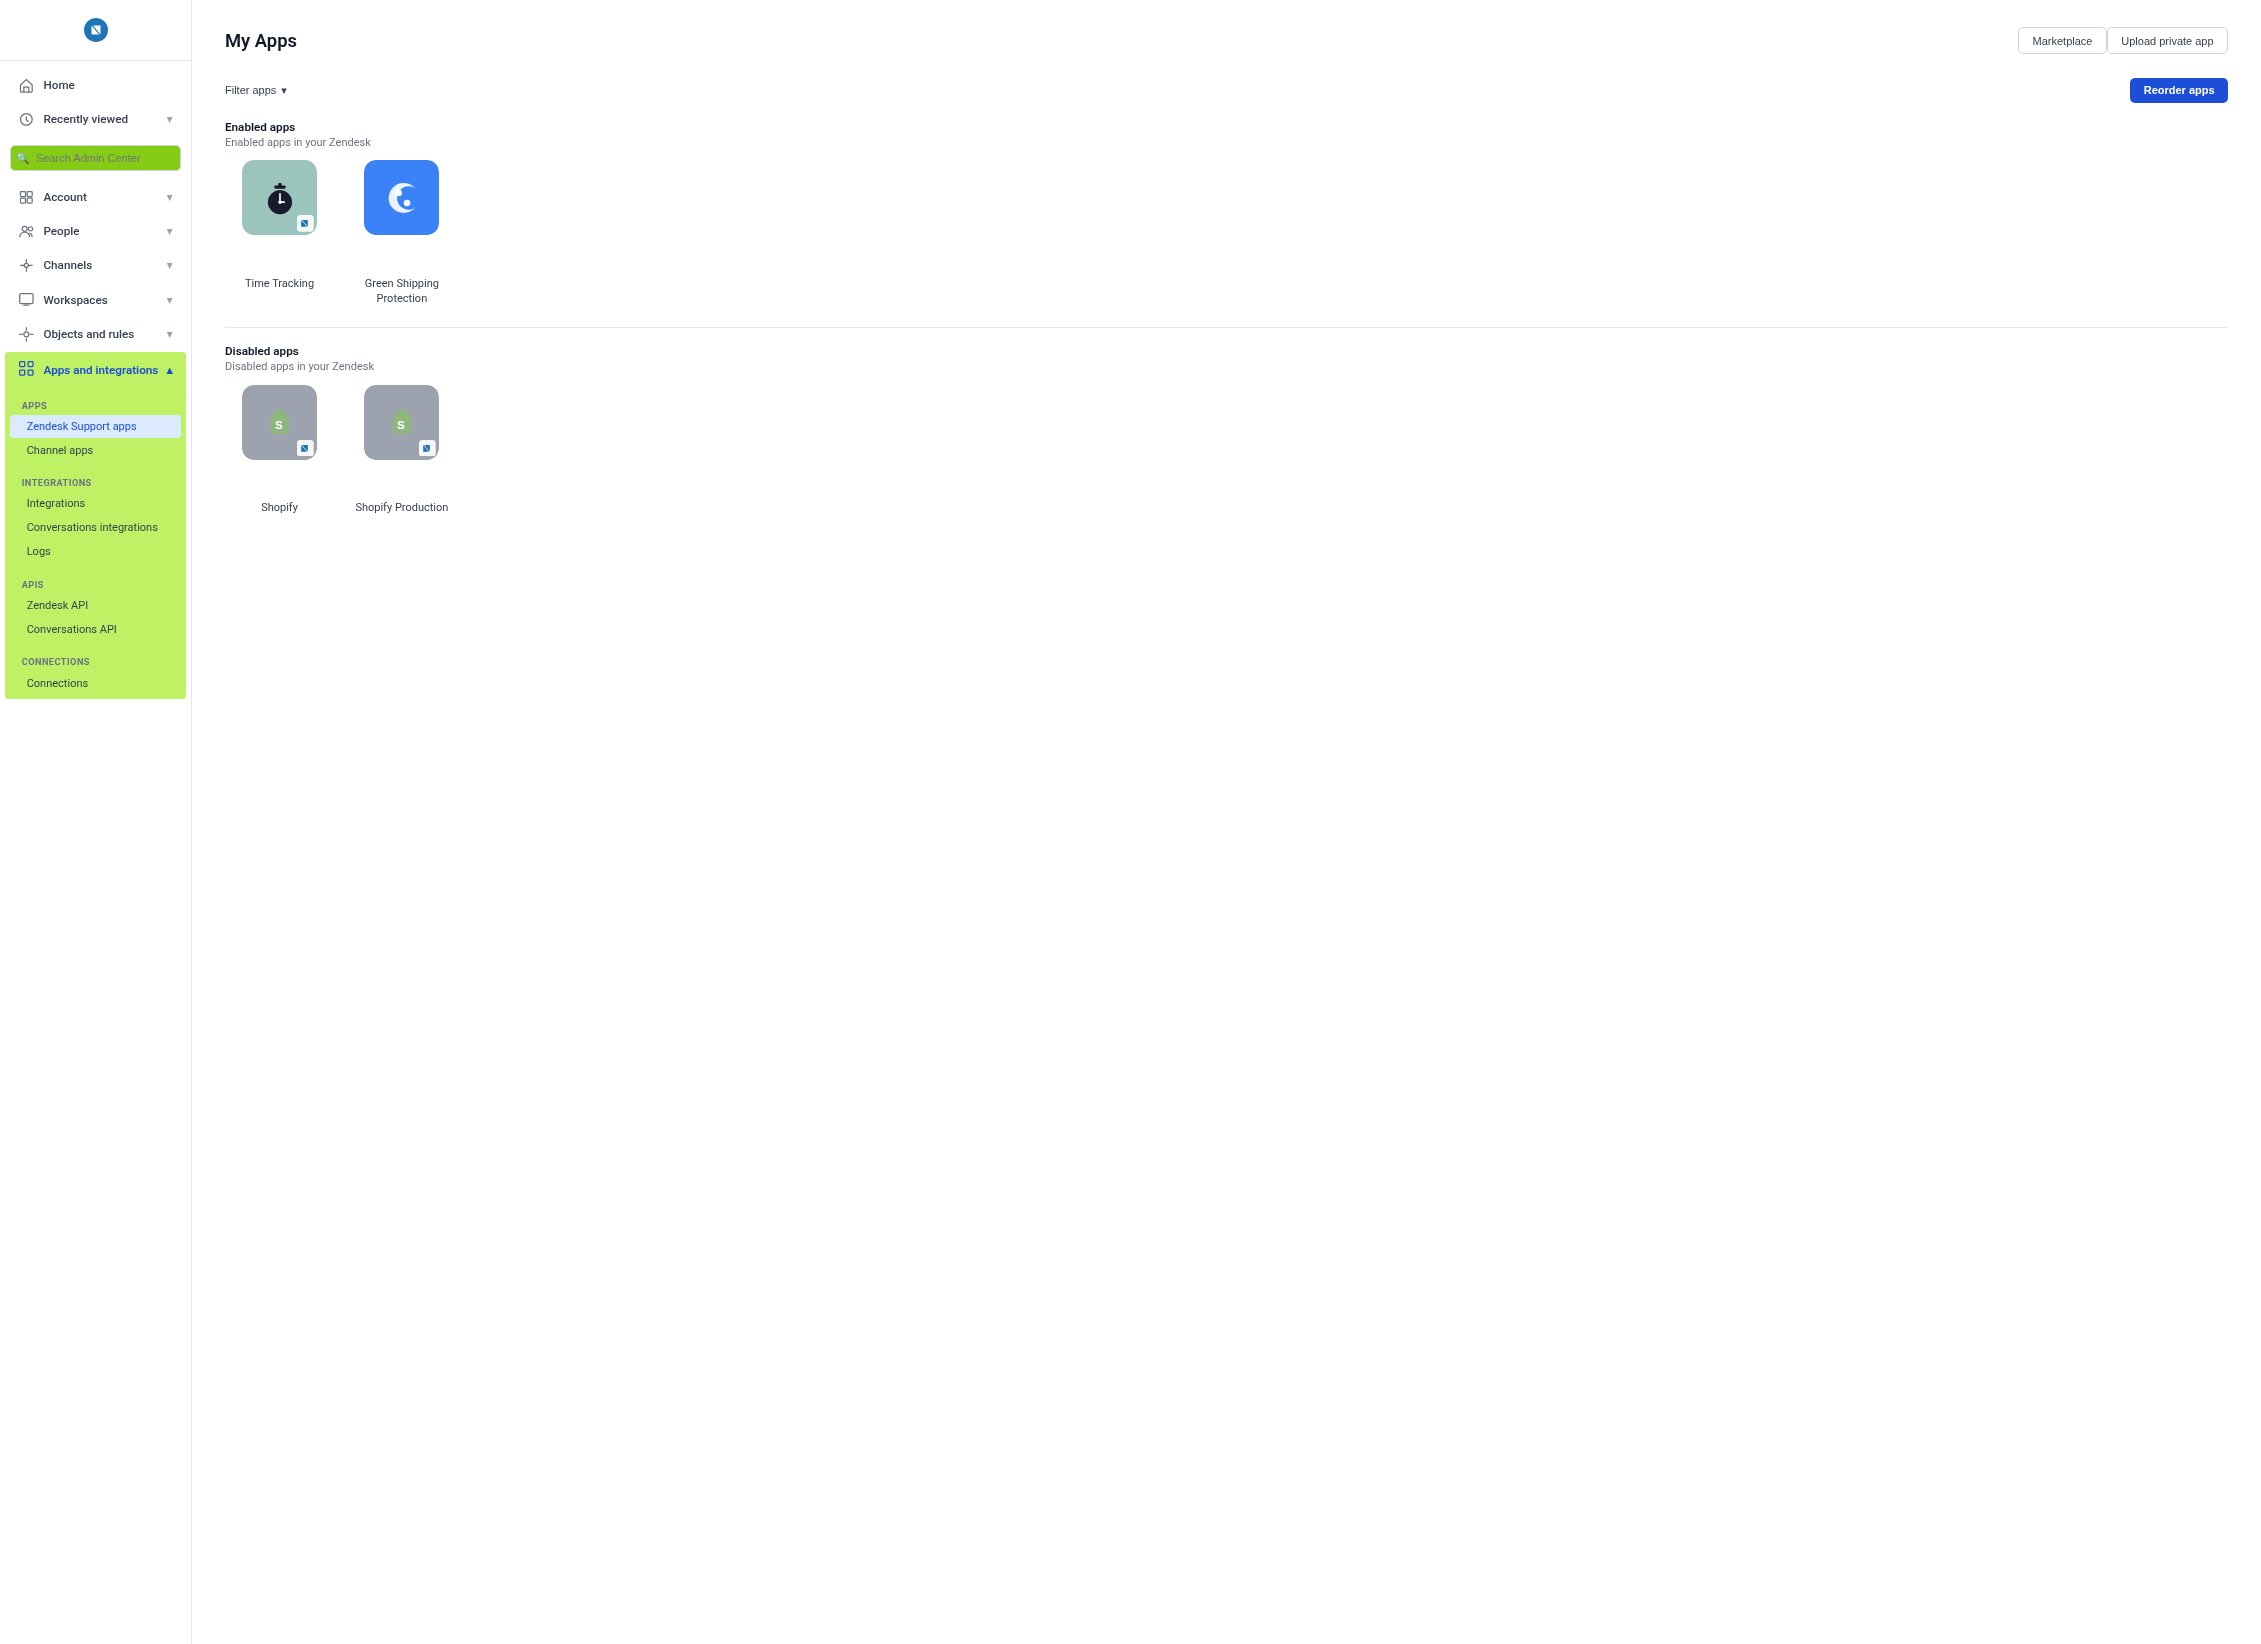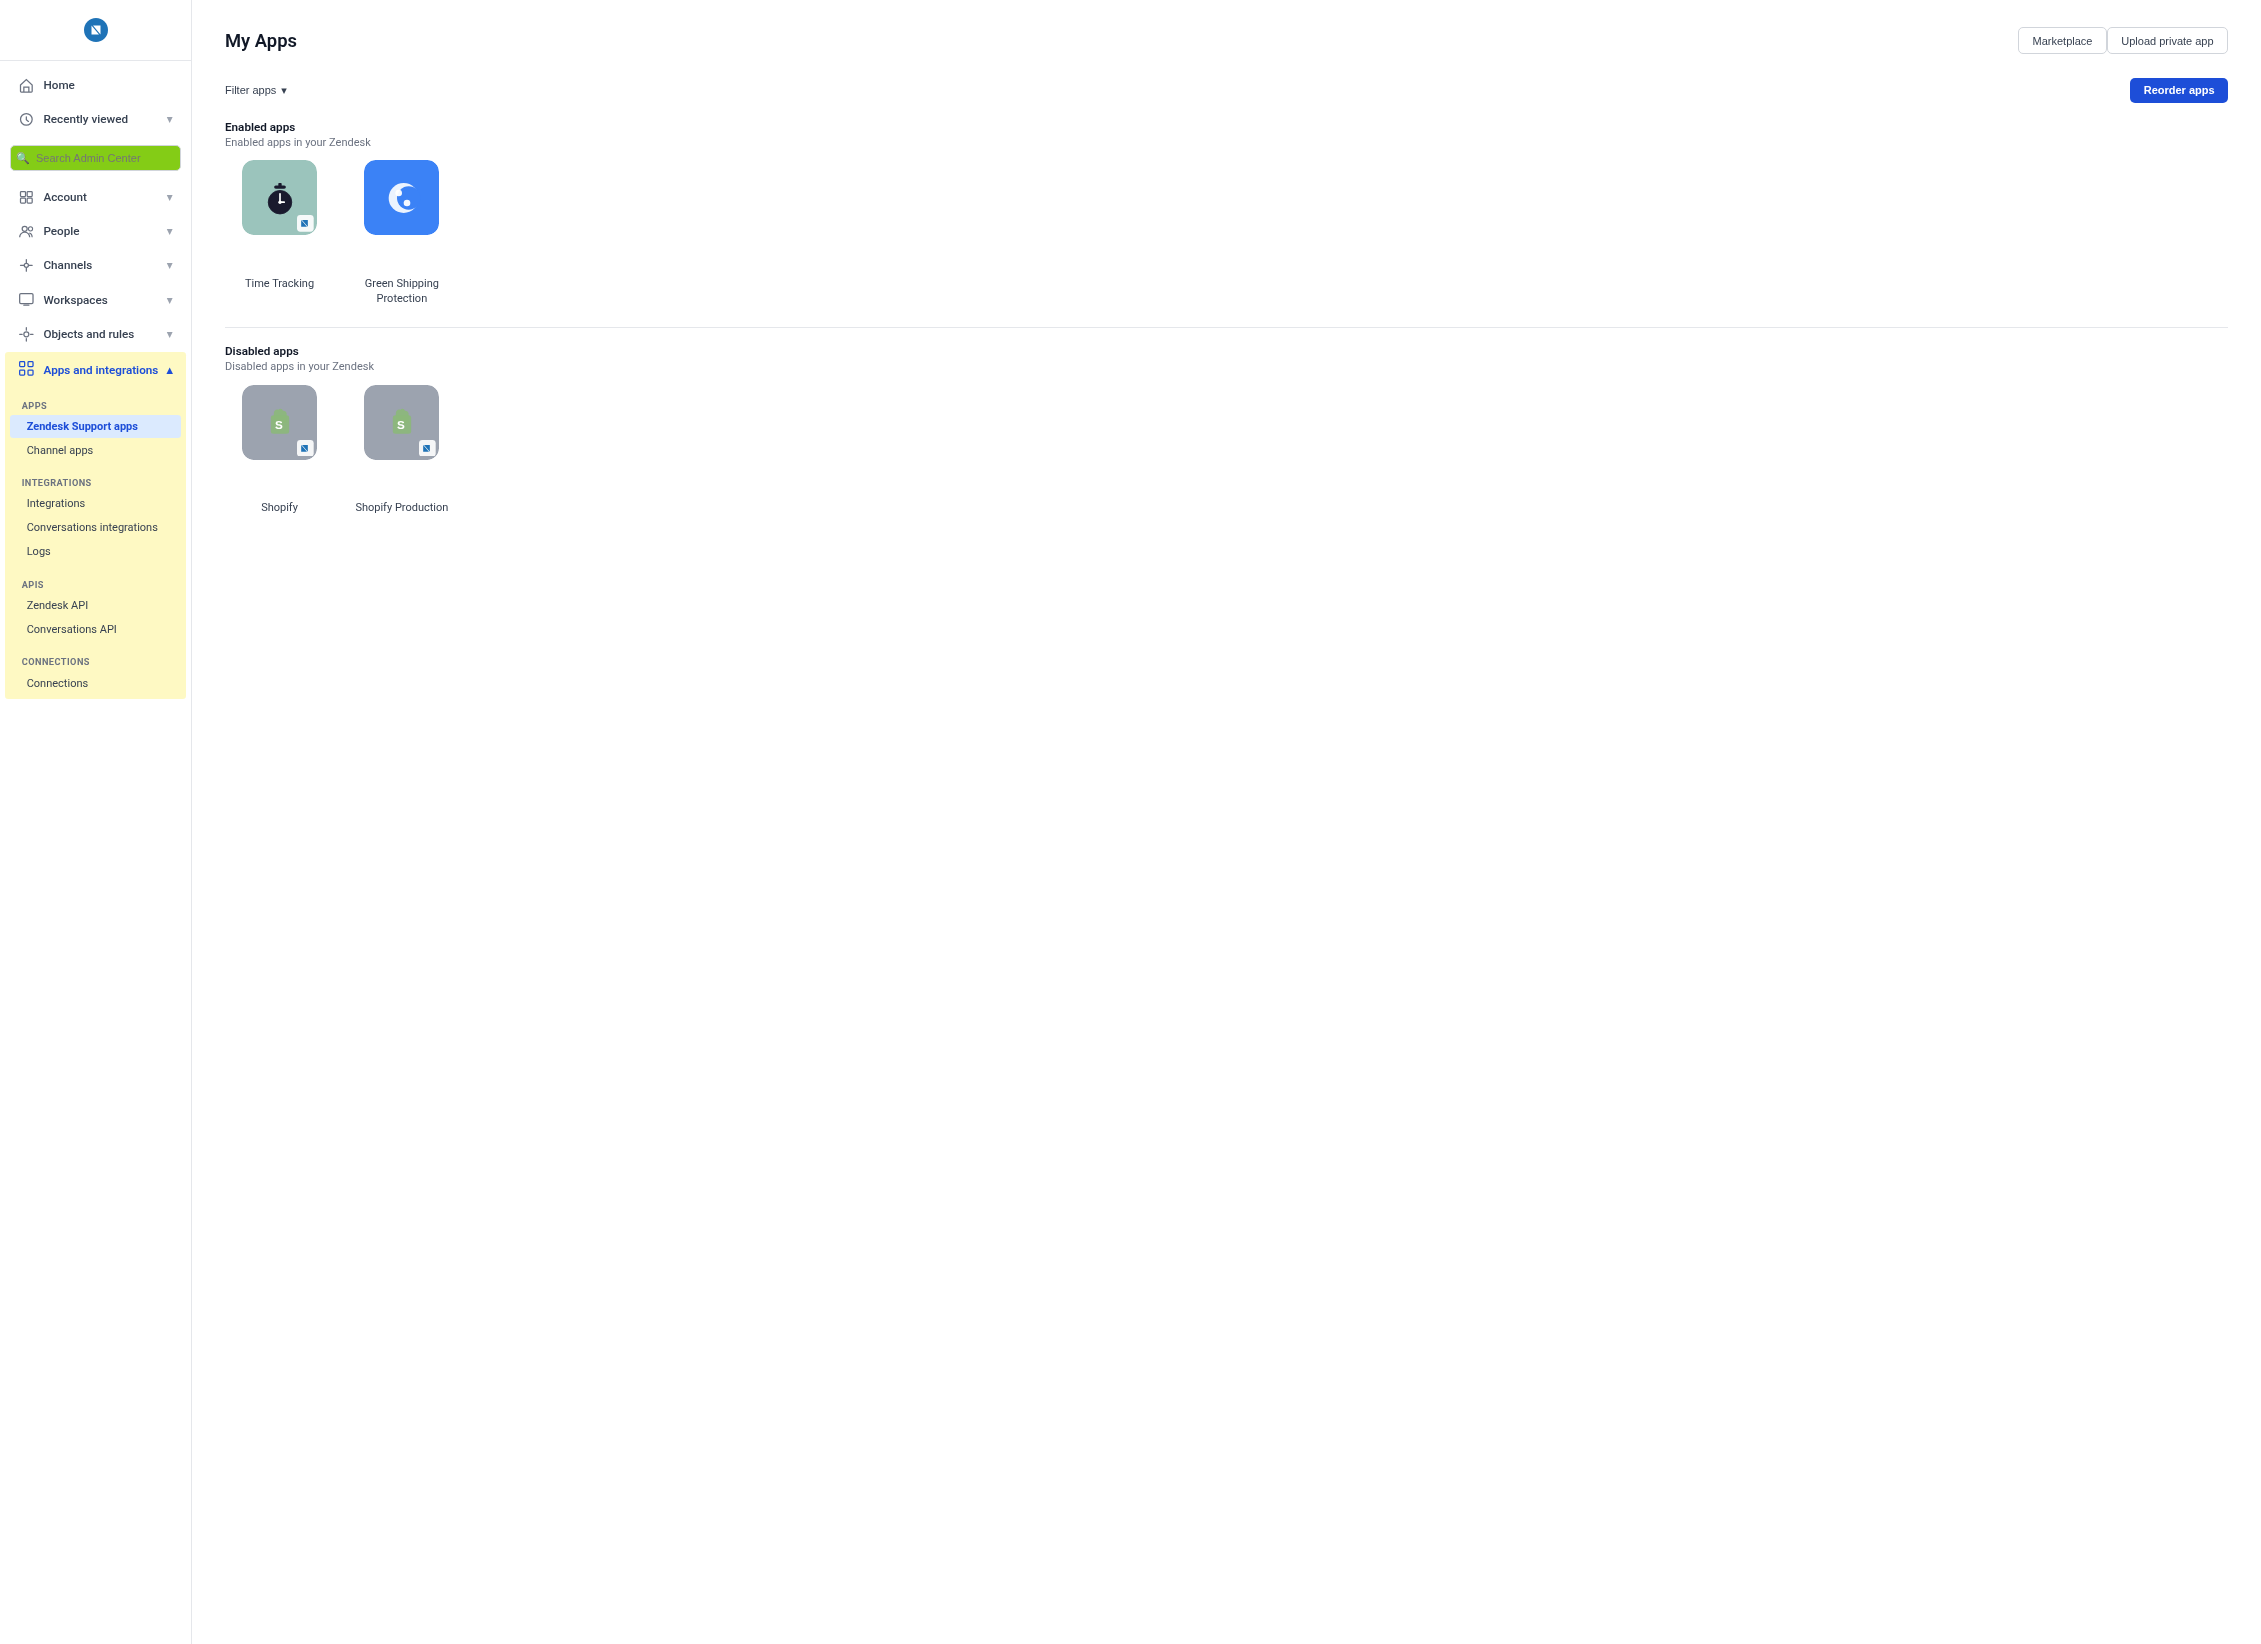--- a/index.html
+++ b/index.html
@@ -64,21 +64,21 @@
     .sidebar-search-wrap .search-ico {
       position: absolute;
       left: 6.7px;
       top: 50%;
       transform: translateY(-50%);
       color: #9ca3af;
       font-size: 11px;
     }
 
     .sidebar-active-section {
-      background: #fef9c3;
+      background: #bef264;
       border-radius: 3.3px;
       margin: 0.8px 5px;
     }
     .sidebar-active-item {
       display: flex;
       align-items: center;
       padding: 8.4px 13.4px;
       cursor: pointer;
       color: #1d4ed8;
       font-size: 11.7px;
@@ -102,21 +102,21 @@
       padding: 5px 16.7px;
       font-size: 11px;
       color: #374151;
       cursor: pointer;
       border-radius: 3.3px;
       margin: 0.8px 5px;
     }
     .sidebar-sub-item.active {
       background: #dbeafe;
       color: #1d4ed8;
-      font-weight: 700;
+      font-weight: 400;
     }
 
     
     .main {
       flex: 1;
       background: #fff;
       overflow-y: auto;
       padding: 27px 33px;
     }
     .page-header {

